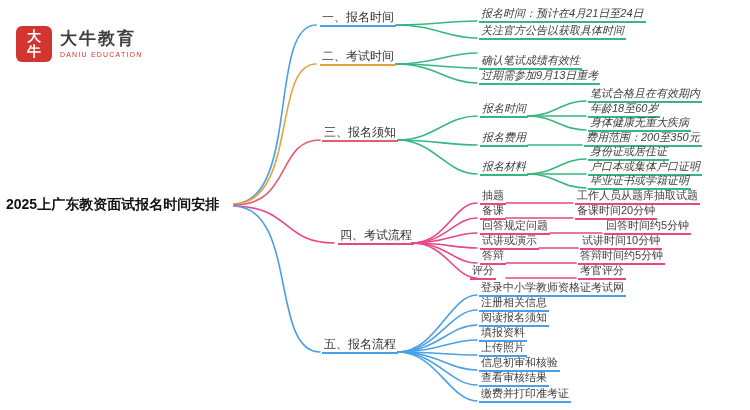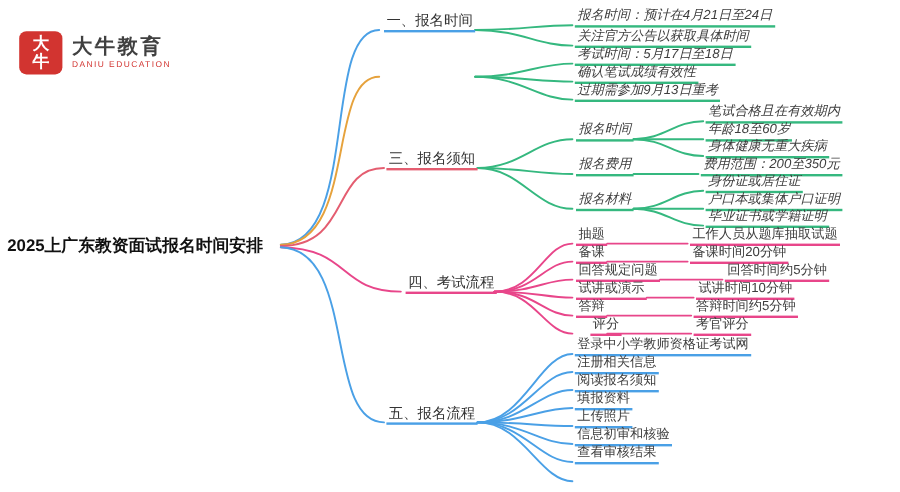--- a/index.html
+++ b/index.html
@@ -86,21 +86,21 @@
       <div class="logo-sub">DANIU EDUCATION</div>
     </div>
   </div>
 
   <div class="root">2025上广东教资面试报名时间安排</div>
 
   <div class="n lbl b" style="left:320px;top:10px">一、报名时间</div>
   <div class="n g" style="left:479px;top:6px">报名时间：预计在4月21日至24日</div>
   <div class="n g" style="left:479px;top:23px">关注官方公告以获取具体时间</div>
 
-  <div class="n g" style="left:479px;top:38px">考试时间：5月17日至18日</div>
+  <div class="n lbl o" style="left:320px;top:49px">二、考试时间</div>
   <div class="n g" style="left:479px;top:53px">确认笔试成绩有效性</div>
   <div class="n g" style="left:479px;top:68px">过期需参加9月13日重考</div>
 
   <div class="n lbl r" style="left:322px;top:125px">三、报名须知</div>
   <div class="n g" style="left:480px;top:101px">报名时间</div>
   <div class="n g" style="left:588px;top:86px">笔试合格且在有效期内</div>
   <div class="n g" style="left:588px;top:101px">年龄18至60岁</div>
   <div class="n g" style="left:588px;top:115px">身体健康无重大疾病</div>
   <div class="n g" style="left:480px;top:130px">报名费用</div>
   <div class="n g" style="left:584px;top:130px">费用范围：200至350元</div>
@@ -113,25 +113,26 @@
   <div class="n p" style="left:480px;top:188px">抽题</div>
   <div class="n p" style="left:575px;top:188px">工作人员从题库抽取试题</div>
   <div class="n p" style="left:480px;top:203px">备课</div>
   <div class="n p" style="left:575px;top:203px">备课时间20分钟</div>
   <div class="n p" style="left:480px;top:218px">回答规定问题</div>
   <div class="n p" style="left:604px;top:218px">回答时间约5分钟</div>
   <div class="n p" style="left:480px;top:233px">试讲或演示</div>
   <div class="n p" style="left:580px;top:233px">试讲时间10分钟</div>
   <div class="n p" style="left:480px;top:248px">答辩</div>
   <div class="n p" style="left:578px;top:248px">答辩时间约5分钟</div>
-  <div class="n p" style="left:492px;top:263px">评分</div>
+  <div class="n p" style="left:470px;top:263px">评分</div>
   <div class="n p" style="left:578px;top:263px">考官评分</div>
 
   <div class="n lbl b" style="left:322px;top:337px">五、报名流程</div>
   <div class="n b" style="left:479px;top:280px">登录中小学教师资格证考试网</div>
   <div class="n b" style="left:479px;top:295px">注册相关信息</div>
   <div class="n b" style="left:479px;top:310px">阅读报名须知</div>
   <div class="n b" style="left:479px;top:325px">填报资料</div>
   <div class="n b" style="left:479px;top:340px">上传照片</div>
   <div class="n b" style="left:479px;top:355px">信息初审和核验</div>
   <div class="n b" style="left:479px;top:370px">查看审核结果</div>
+  <div class="n b" style="left:479px;top:386px">缴费并打印准考证</div>
 
 </div>
 
 </body></html>

